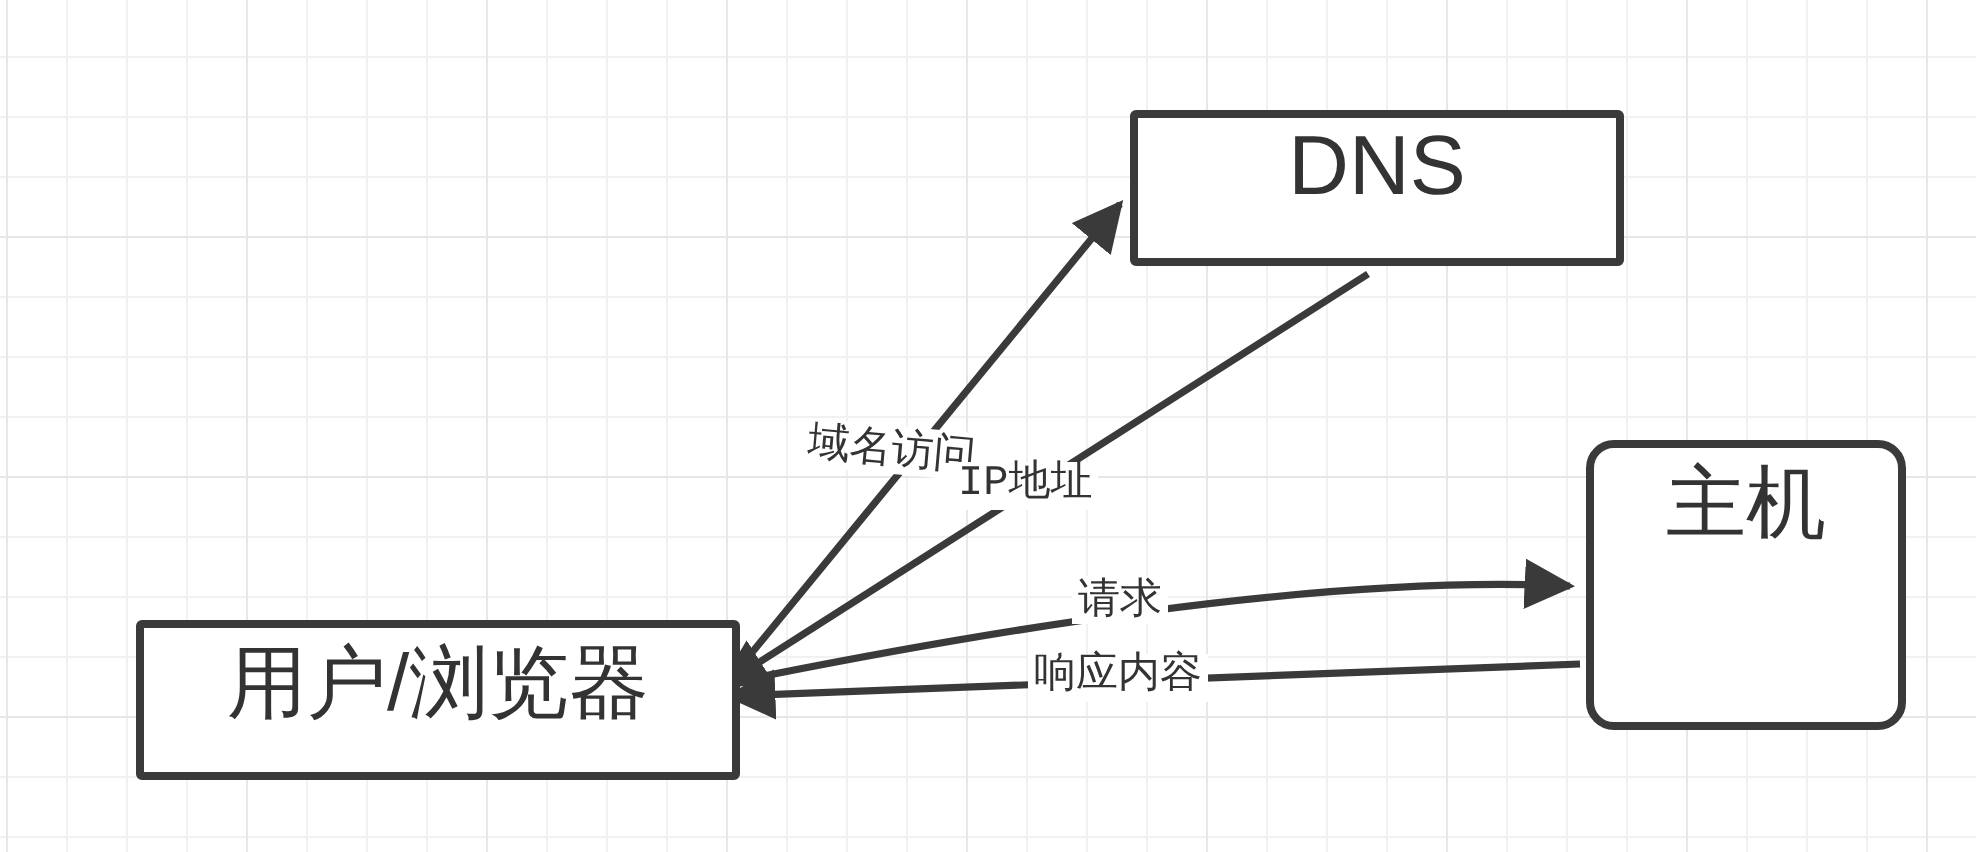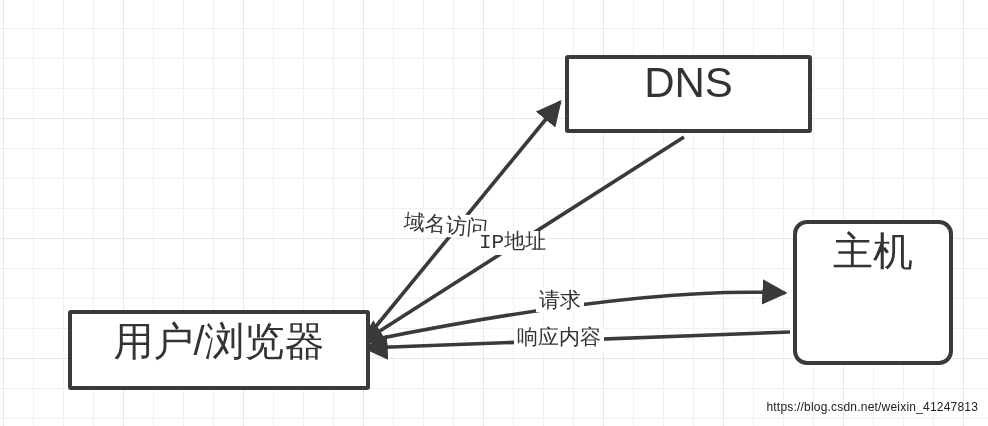--- a/index.html
+++ b/index.html
@@ -115,15 +115,14 @@
   </div>
 
   <div class="edge-label lbl-domain">域名访问</div>
 
   <div class="edge-label lbl-ip">IP地址</div>
 
   <div class="edge-label lbl-request">请求</div>
 
   <div class="edge-label lbl-response">响应内容</div>
 
-  <div class="watermark">https://blog.csdn.net/weixin_41247813</div>
 
 </div>
 
 </body></html>

